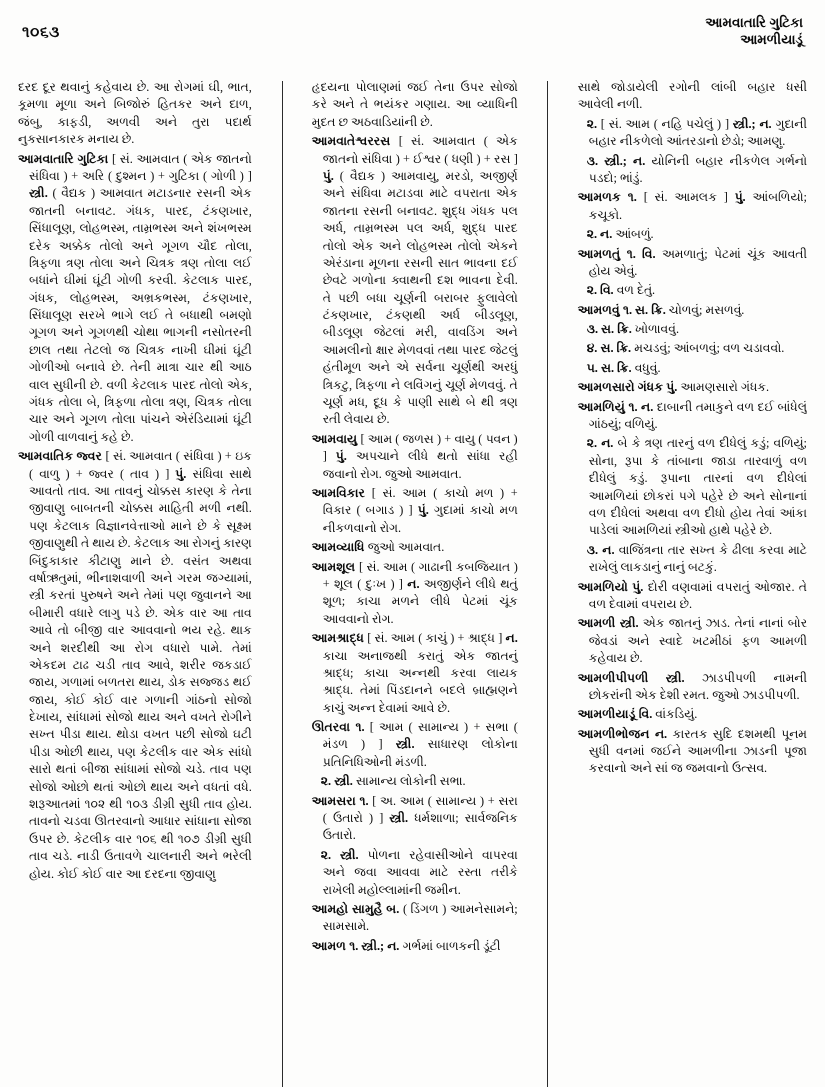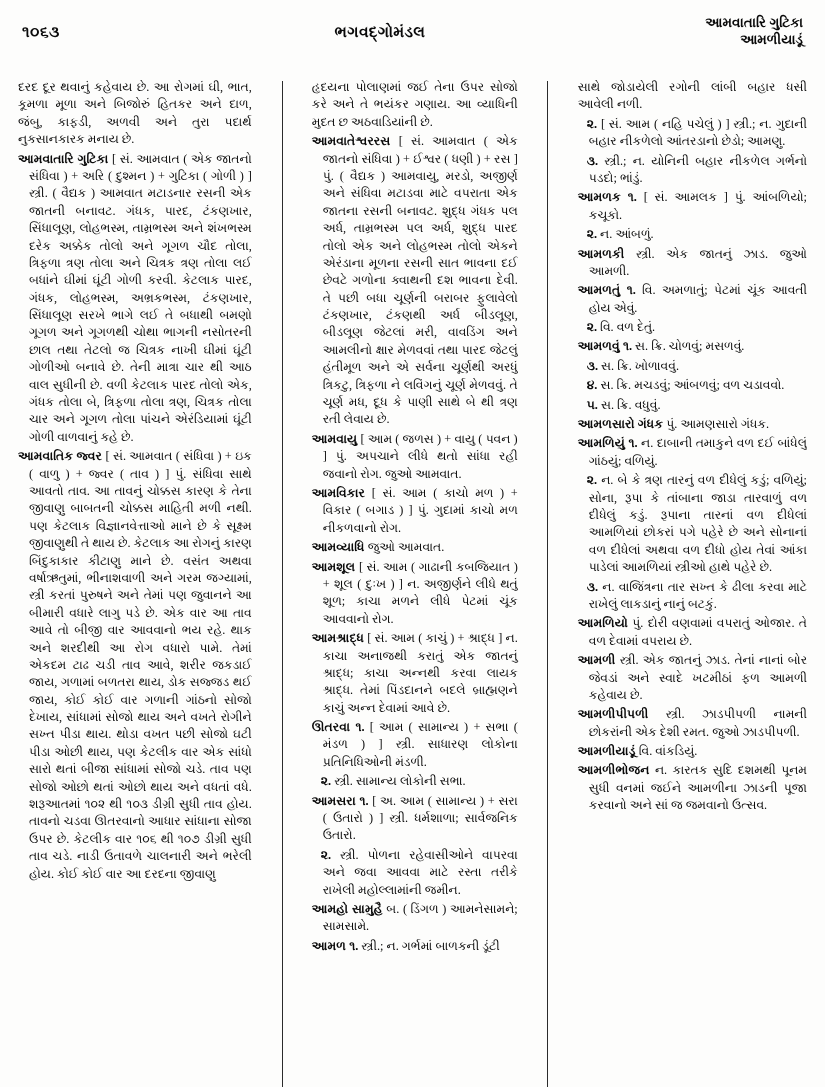--- a/index.html
+++ b/index.html
@@ -98,32 +98,31 @@
   .sense {
     margin: 0 0 2px 0;
     text-align: justify;
     padding-left: 11px;
     text-indent: -2px;
   }
   .hw {
     font-weight: 700;
     letter-spacing: .1px;
   }
-  .pos { font-weight: 400; }
+  .pos { font-weight: 700; }
   .num { font-weight: 700; }
   .etym { }
 </style>
 </head>
 <body>
 
 <div class="page">
 
   <div class="running-head">
     <div class="folio">૧૦૬૩</div>
-    <div class="book-title">ભગવદ્ગોમંડલ</div>
     <div class="catchwords">
       <div>આમવાતારિ ગુટિકા</div>
       <div>આમળીયાડૂં</div>
     </div>
   </div>
 
   <div class="columns">
 
     <div class="col col-1">
 
@@ -259,25 +258,20 @@
         <span class="etym">[ સં. આમલક ] </span>
         <span class="pos">પું. </span>
         <span>આંબળિયો; કચૂકો. </span>
       </p>
       <p class="sense">
         <span class="num">૨. </span>
         <span class="pos">ન. </span>
         <span>આંબળું. </span>
       </p>
 
-      <p class="entry">
-        <span class="hw">આમળકી </span>
-        <span class="pos">સ્ત્રી. </span>
-        <span>એક જાતનું ઝાડ. જુઓ આમળી. </span>
-      </p>
 
       <p class="entry">
         <span class="hw">આમળતું </span>
         <span class="num">૧. </span>
         <span class="pos">વિ. </span>
         <span>અમળાતું; પેટમાં ચૂંક આવતી હોય એવું. </span>
       </p>
       <p class="sense">
         <span class="num">૨. </span>
         <span class="pos">વિ. </span>

